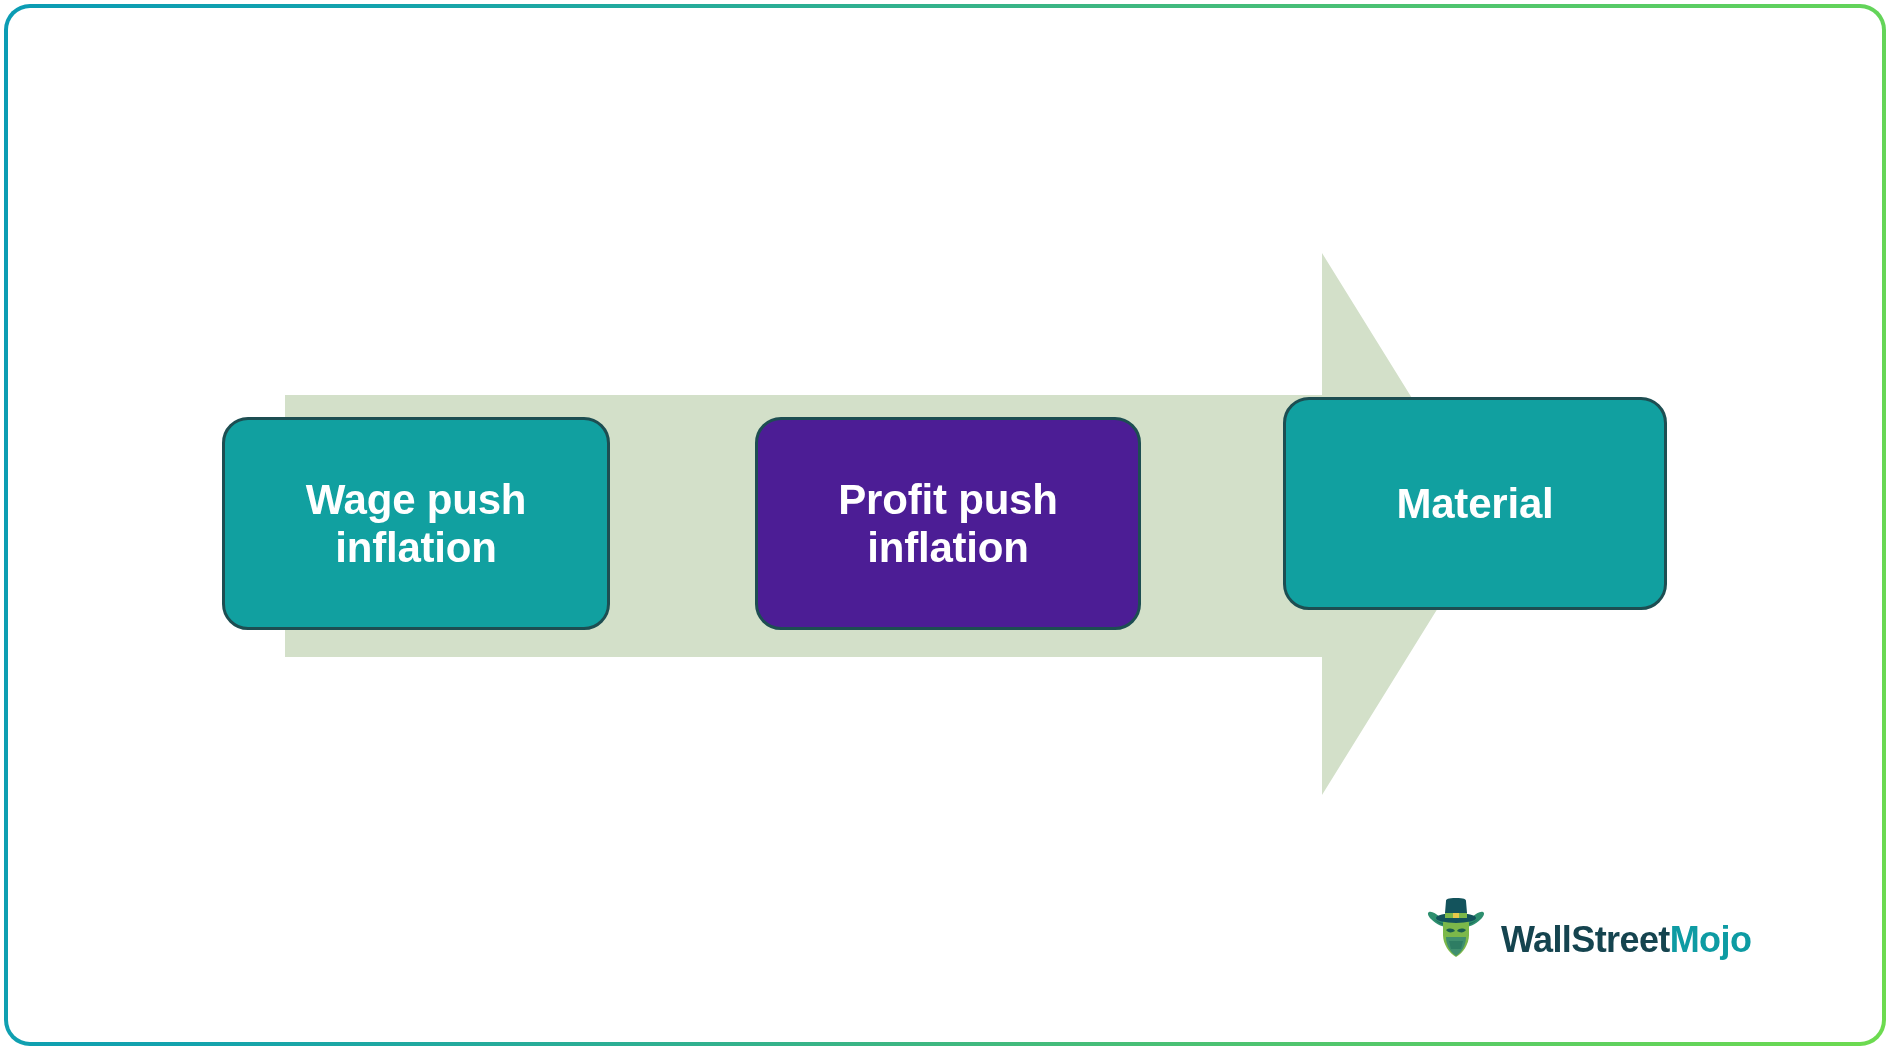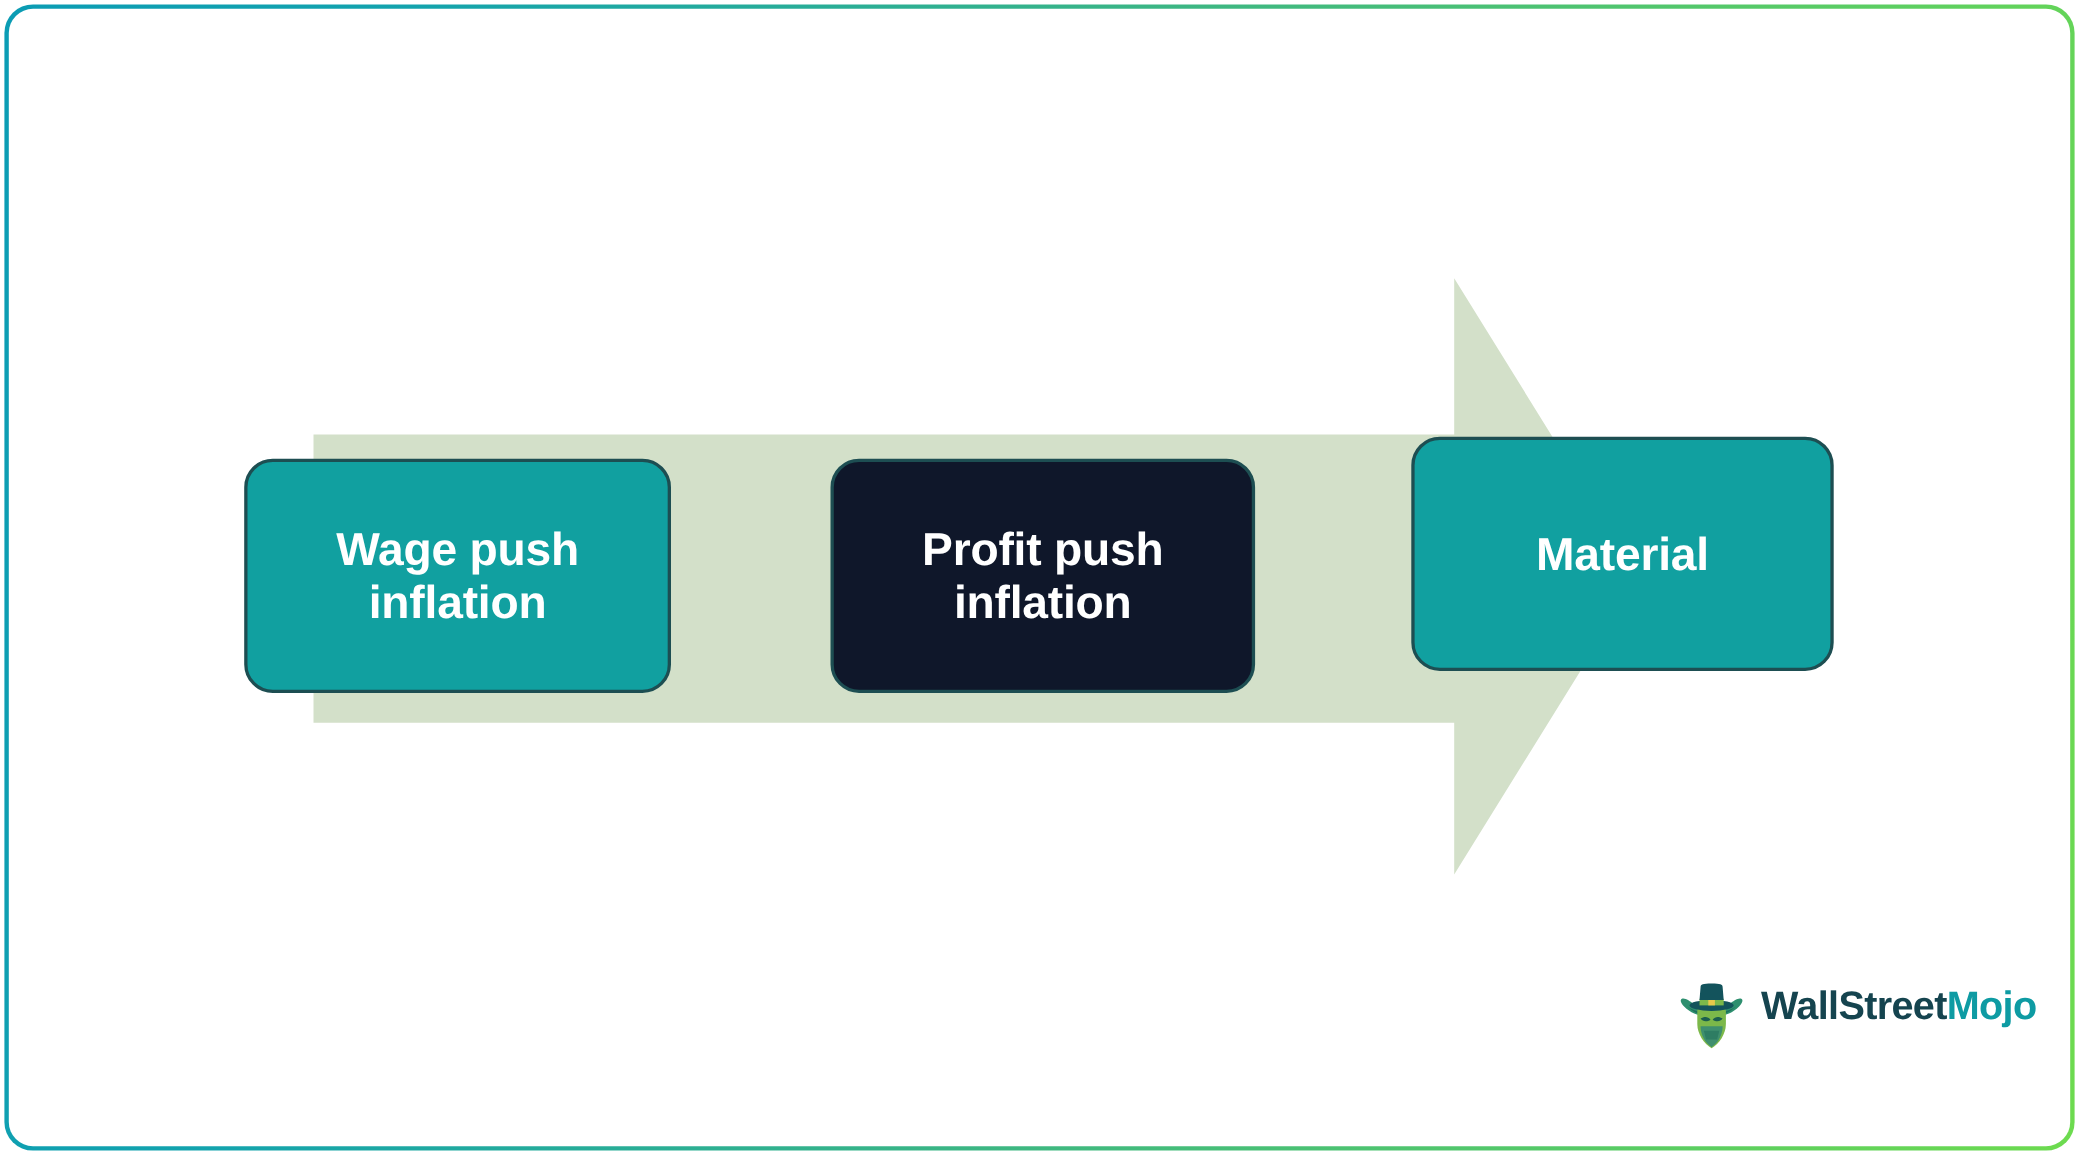--- a/index.html
+++ b/index.html
@@ -72,26 +72,26 @@
     white-space: pre-line;
   }
 
   #box-0 { left: 222px; top: 417px; width: 388px; height: 213px; background: #11a0a0; }
   #box-1 { left: 755px; top: 417px; width: 386px; height: 213px; background: #417a51; }
   #box-2 { left: 1283px; top: 397px; width: 384px; height: 213px; background: #11a0a0; }
 
   
   #brand-logo {
     position: absolute;
-    left: 1525px;
+    left: 1425px;
     top: 893px;
     width: 325px;
     height: 68px;
     display: flex;
-    align-items: flex-start;
+    align-items: flex-end;
     gap: 14px;
   }
   #brand-mark {
     width: 62px;
     height: 64px;
     flex: 0 0 auto;
   }
   #brand-wordmark {
     font-size: 36px;
     font-weight: bold;
@@ -112,21 +112,21 @@
 
   <svg id="arrow-shape" viewBox="0 0 1890 1050" aria-hidden="true">
     <polygon id="arrow-poly" points="285,395 1322,395 1322,253 1490,524 1322,795 1322,657 285,657" fill="#d3e0c9"></polygon>
   </svg>
 
   <div class="process-box" id="box-0" style="background: rgb(17, 160, 160); border-color: rgb(29, 78, 82);">
     <span class="box-label" style="color: rgb(255, 255, 255);">Wage push
 inflation</span>
   </div>
 
-  <div class="process-box" id="box-1" style="background: #0f172a; border-color: rgb(29, 78, 82);">
+  <div class="process-box" id="box-1" style="background: #4c1d95; border-color: rgb(29, 78, 82);">
     <span class="box-label" style="color: rgb(255, 255, 255);">Profit push
 inflation</span>
   </div>
 
   <div class="process-box" id="box-2" style="background: rgb(17, 160, 160); border-color: rgb(29, 78, 82);">
     <span class="box-label" style="color: rgb(255, 255, 255);">Material</span>
   </div>
 
   <div id="brand-logo">
     <svg id="brand-mark" viewBox="0 0 62 64" aria-hidden="true">

